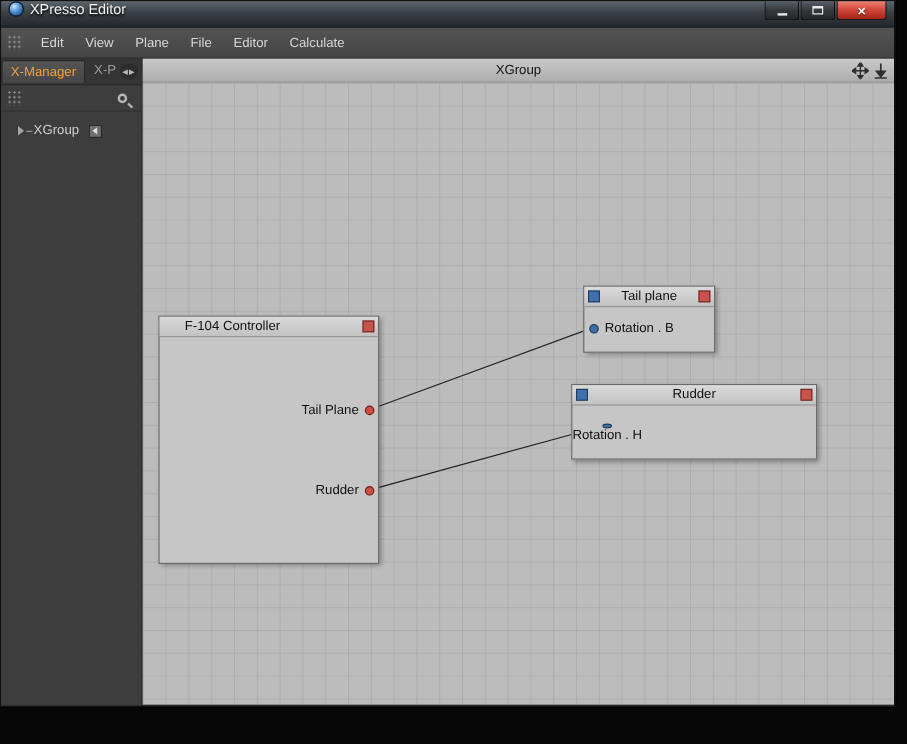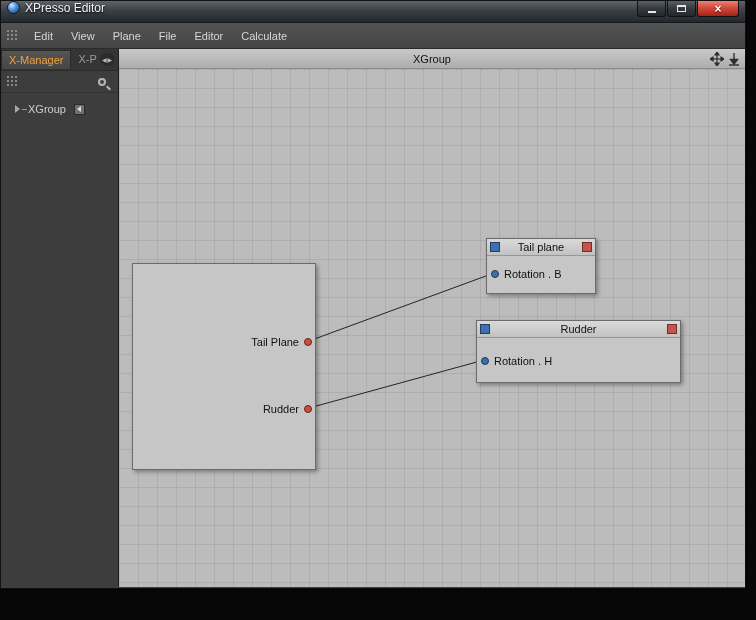--- a/index.html
+++ b/index.html
@@ -189,20 +189,24 @@
       </div>
 
       <div class="canvas-body">
 
         <svg class="wires">
           <line x1="190" y1="272" x2="375" y2="204"></line>
           <line x1="190" y1="339" x2="365" y2="291"></line>
         </svg>
 
         <div class="node" style="left:13px; top:194px; width:184px; height:207px;">
+          <div class="node-header">
+            <div class="node-title left">F-104 Controller</div>
+            <div class="sq red"></div>
+          </div>
           <div class="port-row out" style="top:70px;">
             <span class="port-label">Tail Plane</span>
             <span class="port-dot red"></span>
           </div>
           <div class="port-row out" style="top:137px;">
             <span class="port-label">Rudder</span>
             <span class="port-dot red"></span>
           </div>
         </div>
 
@@ -217,21 +221,21 @@
             <span class="port-label">Rotation . B</span>
           </div>
         </div>
 
         <div class="node" style="left:357px; top:251px; width:205px; height:63px;">
           <div class="node-header">
             <div class="sq blue"></div>
             <div class="node-title">Rudder</div>
             <div class="sq red"></div>
           </div>
-          <div class="port-row in" style="top:32px;">
+          <div class="port-row in" style="top:32px;flex-direction:column;">
             <span class="port-dot blue"></span>
             <span class="port-label">Rotation . H</span>
           </div>
         </div>
 
       </div>
     </div>
 
   </div>
 </div>

